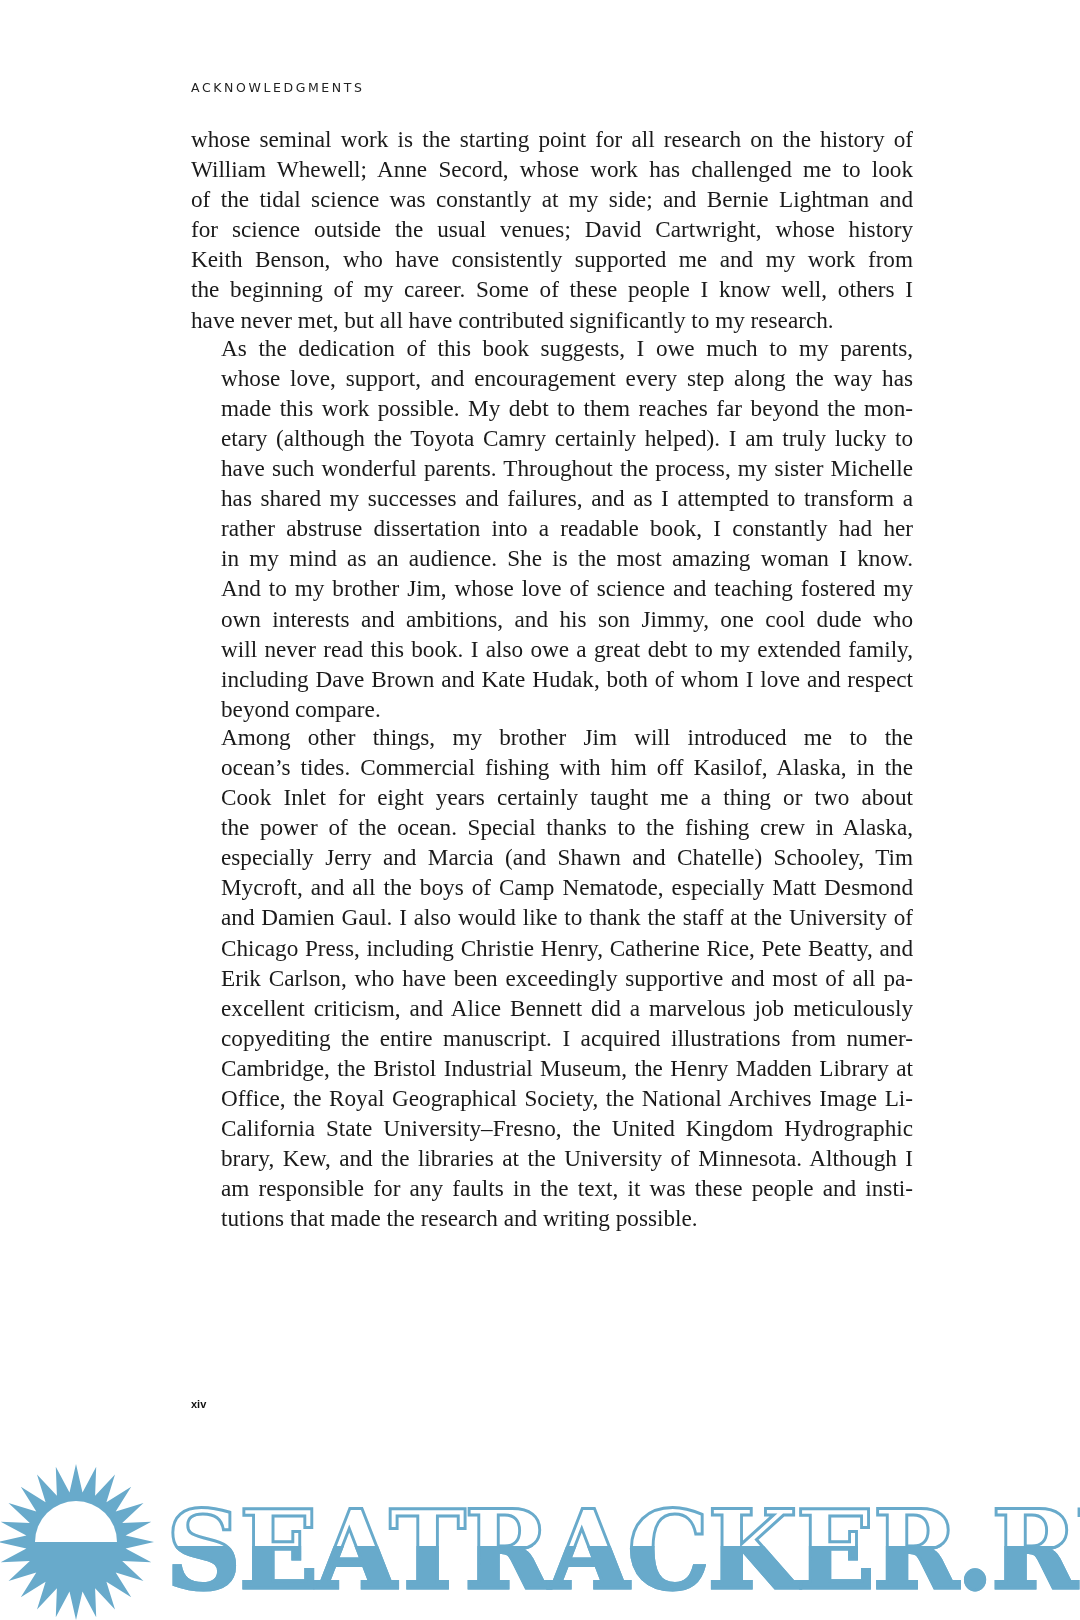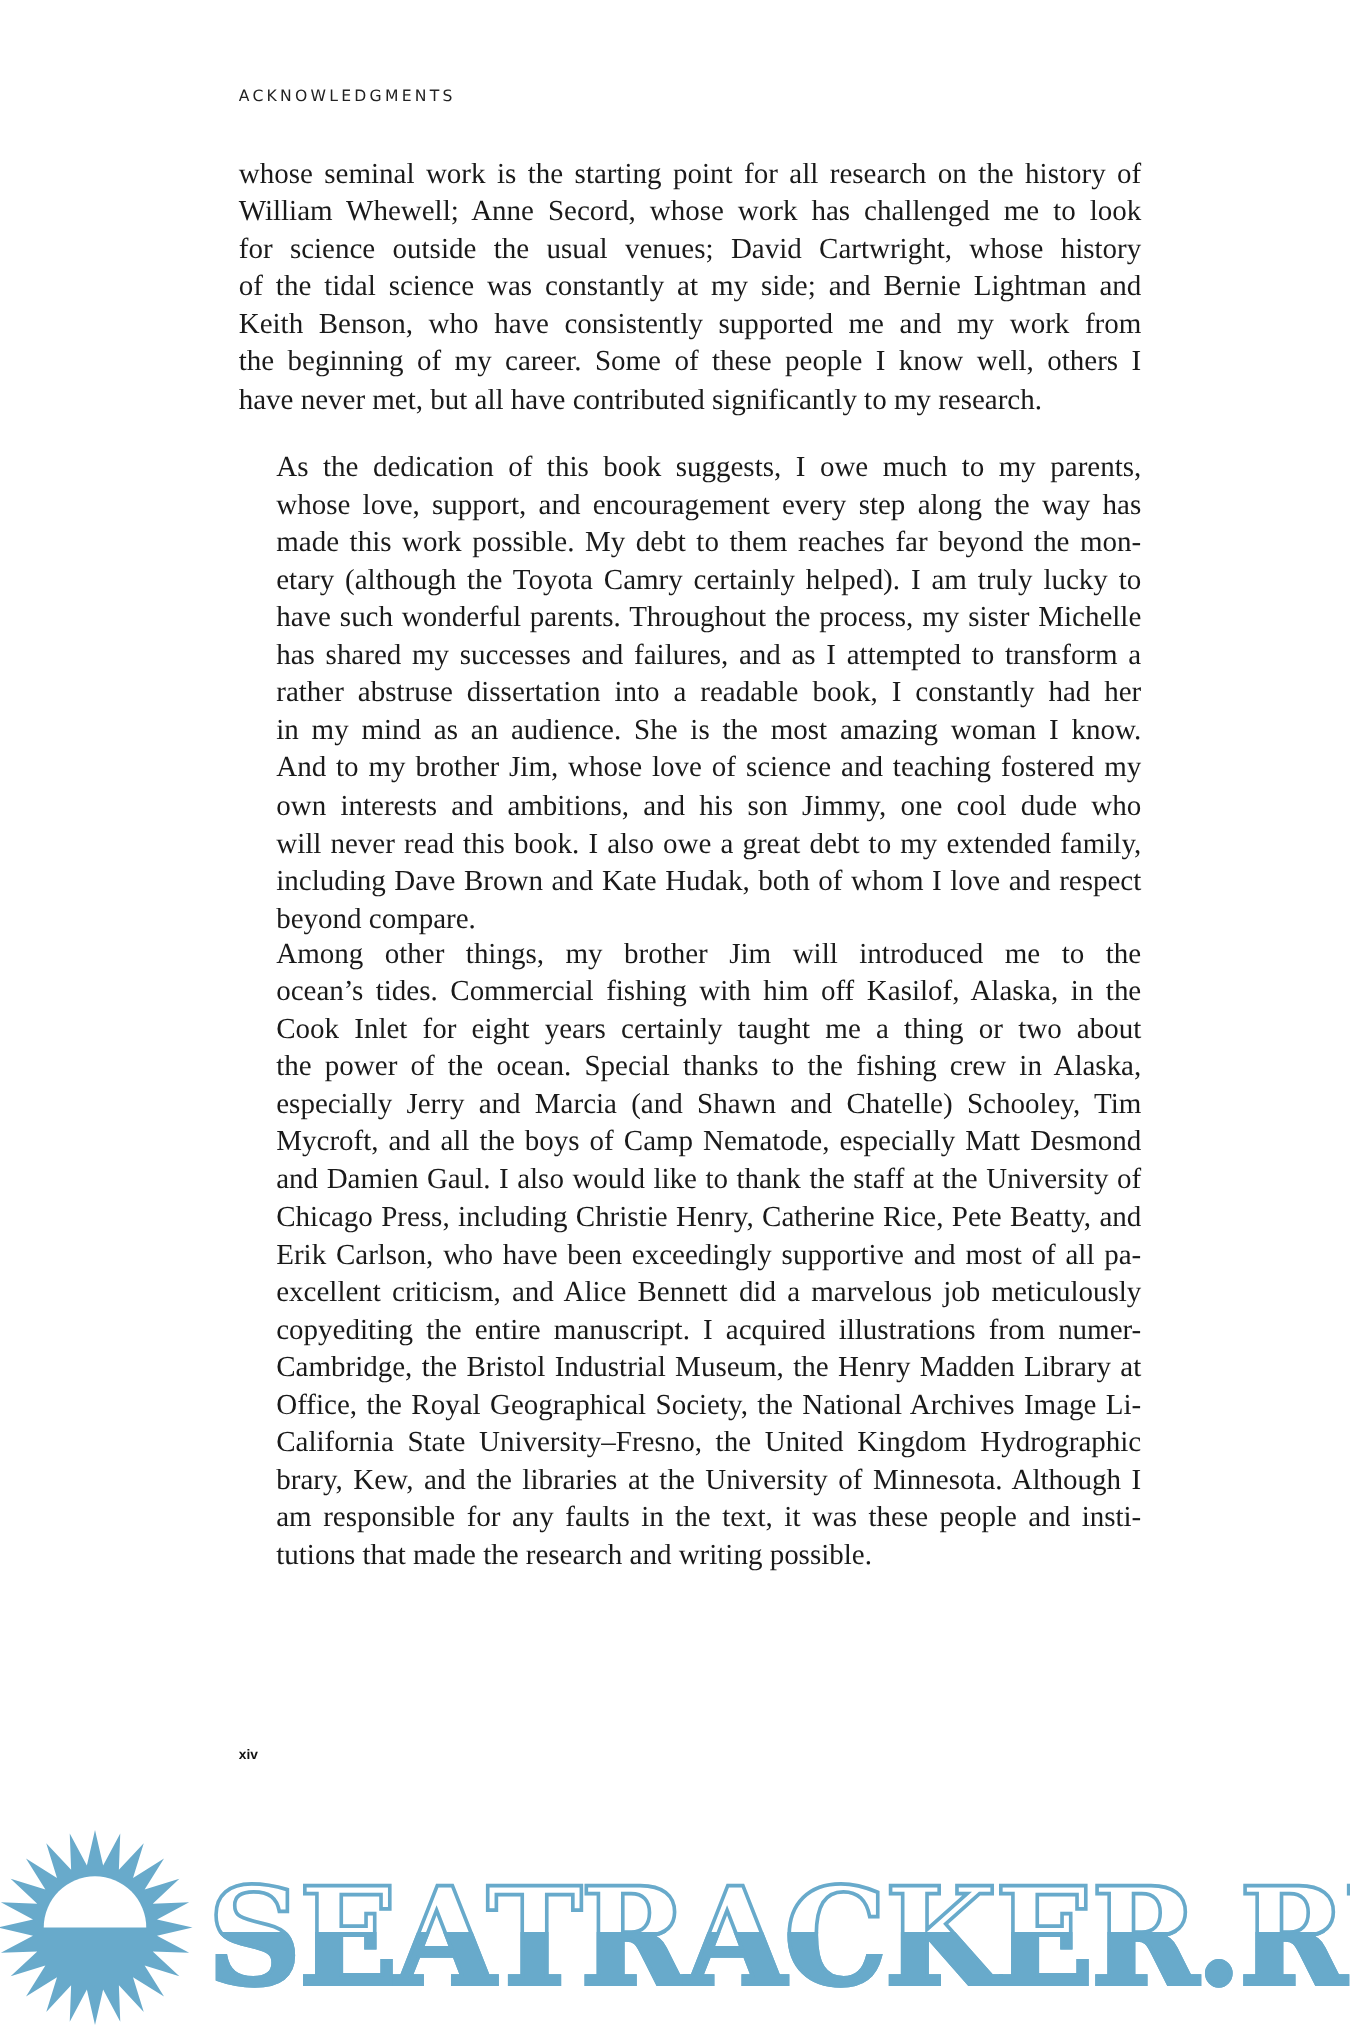--- a/index.html
+++ b/index.html
@@ -1,18 +1,18 @@
 <!DOCTYPE html>
 <html><head>
 <meta charset="utf-8">
 <style>
   html, body { margin: 0; padding: 0; background: #ffffff; }
   body { width: 1080px; height: 1620px; position: relative; overflow: hidden; }
   .running-head {
-    position: absolute; left: 191px; top: 69px;
+    position: absolute; left: 191px; top: 80px;
     font-family: "DejaVu Sans", sans-serif; font-size: 12.5px;
     letter-spacing: 2.6px; color: #222; text-transform: uppercase;
   }
   .body-text {
     position: absolute; left: 191px; top: 124px; width: 722px;
     font-family: "Liberation Serif", serif; font-size: 23.2px;
     line-height: 30.1px; color: #1a1a1a; text-align: justify; hyphens: manual;
   }
   .body-text p { margin: 0; text-indent: 0; }
   .body-text p + p { text-indent: 30px; margin-top: -2px; }
@@ -36,28 +36,28 @@
 </style>
 </head>
 <body>
 
 <div class="running-head">ACKNOWLEDGMENTS</div>
 
 <div class="body-text">
   <p id="p0">
       <span class="line">whose seminal work is the starting point for all research on the history of</span>
       <span class="line">William Whewell; Anne Secord, whose work has challenged me to look</span>
+      <span class="line">of the tidal science was constantly at my side; and Bernie Lightman and</span>
       <span class="line">for science outside the usual venues; David Cartwright, whose history</span>
-      <span class="line">of the tidal science was constantly at my side; and Bernie Lightman and</span>
       <span class="line">Keith Benson, who have consistently supported me and my work from</span>
       <span class="line">the beginning of my career. Some of these people I know well, others I</span>
       <span class="line last">have never met, but all have contributed significantly to my research.</span>
     </p>
   <p id="p1">
-      <span class="line" style="text-indent: 30px; margin-top: 26px;">As the dedication of this book suggests, I owe much to my parents,</span>
+      <span class="line" style="text-indent: 30px;">As the dedication of this book suggests, I owe much to my parents,</span>
       <span class="line">whose love, support, and encouragement every step along the way has</span>
       <span class="line">made this work possible. My debt to them reaches far beyond the mon-</span>
       <span class="line">etary (although the Toyota Camry certainly helped). I am truly lucky to</span>
       <span class="line">have such wonderful parents. Throughout the process, my sister Michelle</span>
       <span class="line">has shared my successes and failures, and as I attempted to transform a</span>
       <span class="line">rather abstruse dissertation into a readable book, I constantly had her</span>
       <span class="line">in my mind as an audience. She is the most amazing woman I know.</span>
       <span class="line">And to my brother Jim, whose love of science and teaching fostered my</span>
       <span class="line">own interests and ambitions, and his son Jimmy, one cool dude who</span>
       <span class="line">will never read this book. I also owe a great debt to my extended family,</span>

